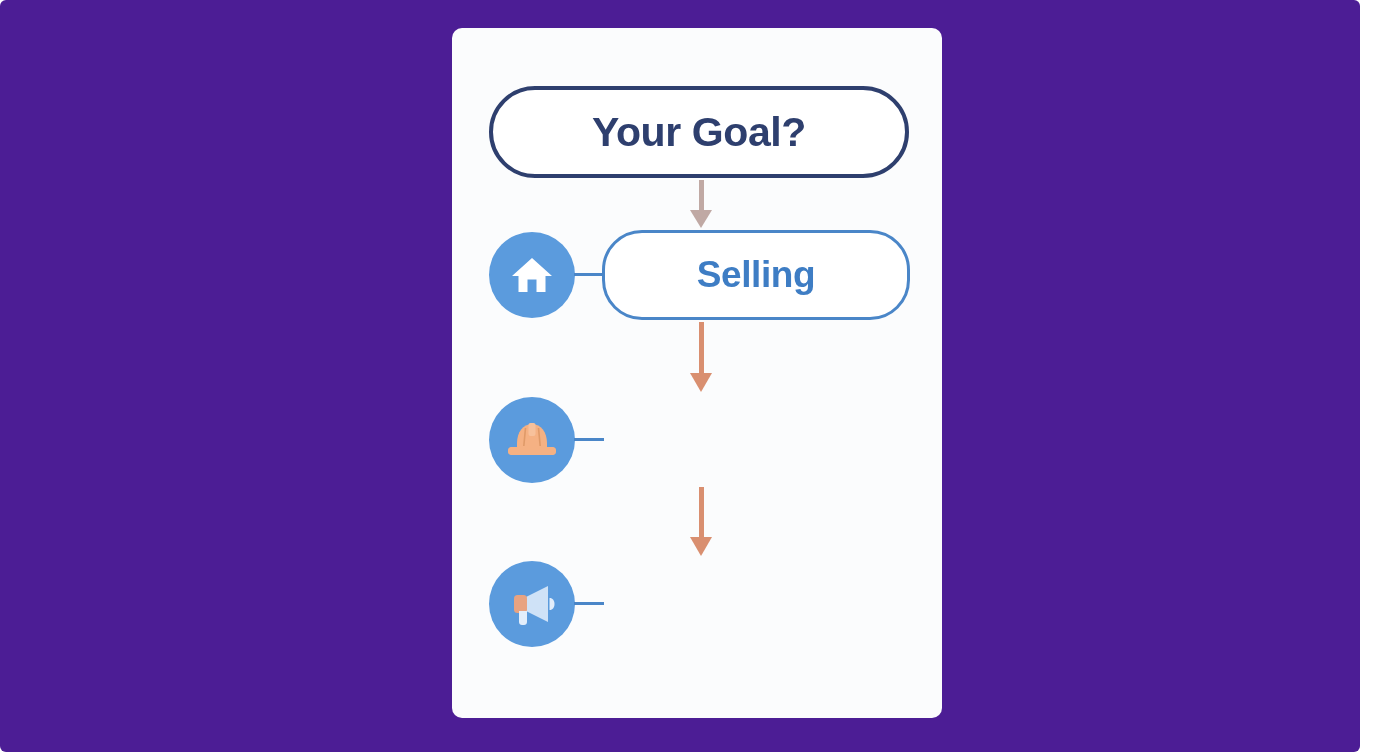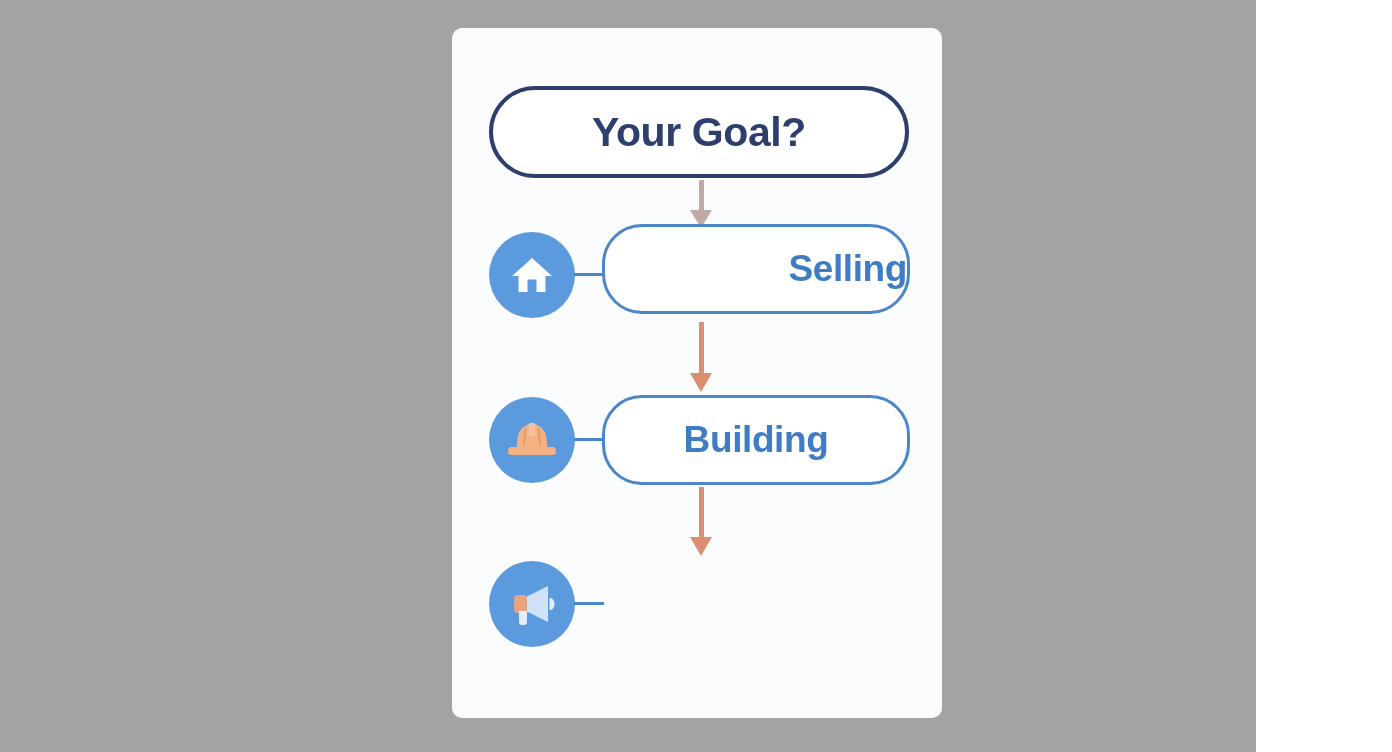--- a/index.html
+++ b/index.html
@@ -9,23 +9,24 @@
   }
   body {
     width: 1392px;
     height: 752px;
     font-family: "Liberation Sans", sans-serif;
     overflow: hidden;
   }
 
   #canvas {
     position: relative;
-    width: 1256px;
+    width: 1360px;
     height: 752px;
-    background: #a3a3a3;
+    background: #4c1d95;
+    border-radius: 6px;
   }
 
   
   .panel-tint {
     position: absolute;
     left: 452px;
     top: 28px;
     width: 490px;
     height: 690px;
     background: #fbfcfd;
@@ -68,21 +69,21 @@
     width: 308px;
     height: 90px;
     border: 3px solid #4a86c8;
     border-radius: 40px;
   }
   .box-step .node-label {
     color: #3e7dc4;
     font-size: 37px;
     font-weight: bold;
   }
-  .box-selling   { top: 224px; justify-content: flex-end; }
+  .box-selling   { top: 230px; }
   .box-building  { top: 395px; }
   .box-promoting { top: 559px; }
 
   
   .icon-circle {
     position: absolute;
     left: 489px;
     width: 86px;
     height: 86px;
     border-radius: 50%;
@@ -182,23 +183,20 @@
         <path d="M26 5 C35 5 41 13.5 41 24 L41 28 L11 28 L11 24 C11 13.5 17 5 26 5 Z" fill="#f5b183"></path>
         <rect x="22.5" y="4" width="7" height="13" rx="2" fill="#f7c19b"></rect>
         <path d="M5 28 L47 28 C48.6 28 50 29.4 50 31 L50 33 C50 34.6 48.6 36 47 36 L5 36 C3.4 36 2 34.6 2 33 L2 31 C2 29.4 3.4 28 5 28 Z" fill="#f5b183"></path>
         <path d="M19.5 9 L17.8 27" stroke="#e09a68" stroke-width="1.6" fill="none"></path>
         <path d="M32.5 9 L34.2 27" stroke="#e09a68" stroke-width="1.6" fill="none"></path>
       </svg>
     </span>
   </div>
   <div class="stub stub-building"></div>
 
-  <div class="node-box box-step box-building">
-    <span class="node-label">Building</span>
-  </div>
 
   <div class="arrow arrow-3">
     <div class="shaft"></div>
     <div class="head"></div>
   </div>
 
   <div class="icon-circle circle-promoting">
     <span>
       <svg width="52" height="46" viewBox="0 0 52 46" aria-hidden="true">
         <path d="M42 5 L42 41 L20 30 L20 16 Z" fill="#cfe2f7"></path>

